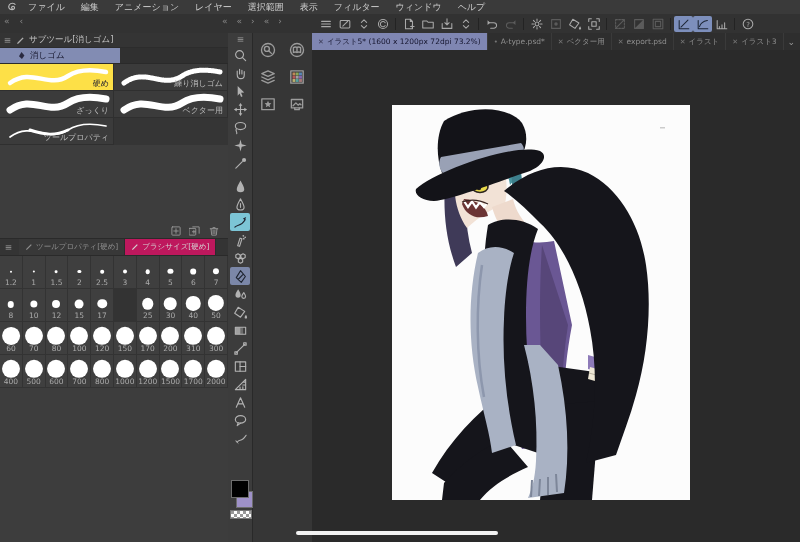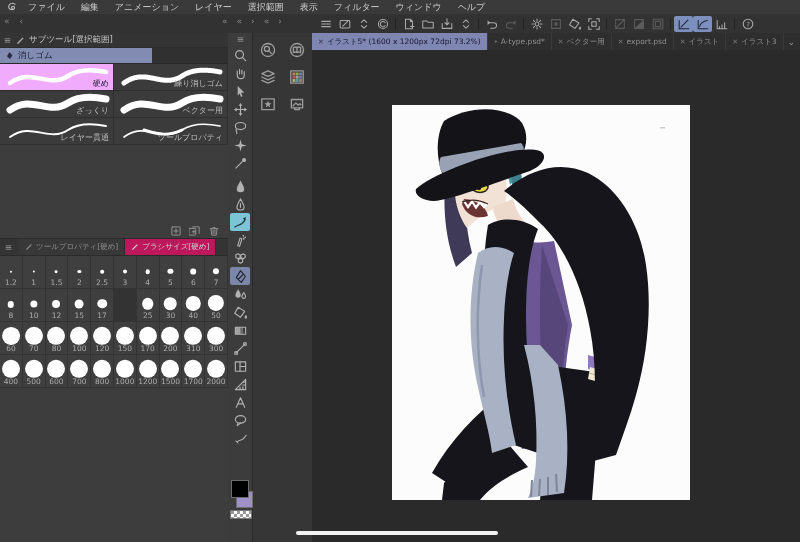--- a/index.html
+++ b/index.html
@@ -23,24 +23,24 @@
   #cmdicons{position:absolute;left:316px;top:1px;display:flex;align-items:center;height:17px;}
   .cmd-ic{width:19px;height:16px;display:flex;align-items:center;justify-content:center;color:#a9a9a9;border-radius:2px;}
   .cmd-ic.dim{opacity:.35}
   .cmd-ic.on{background:#7d8fbc;color:#1d2636;}
   .cmd-div{width:1px;height:12px;background:#232323;margin:0 3px;}
   
   #leftpanel{position:absolute;left:0;top:33px;width:228px;height:509px;background:#3d3d3d;border-right:1px solid #292929;}
   .phead{height:14px;background:#343434;display:flex;align-items:center;gap:4px;font-size:8.5px;color:#c4c4c4;border-bottom:1px solid #2c2c2c;}
   .phead .hb{color:#8f8f8f;margin-left:3px}
   .tabrow{height:15px;background:#303030;display:flex;border-bottom:1px solid #2a2a2a;}
-  #erasertab{width:152px;background:#828cb3;color:#16162c;font-size:8.5px;display:flex;align-items:center;gap:4px;padding-left:5px;box-sizing:border-box;}
+  #erasertab{width:120px;background:#828cb3;color:#16162c;font-size:8.5px;display:flex;align-items:center;gap:4px;padding-left:17px;box-sizing:border-box;}
   #presetgrid{display:grid;grid-template-columns:114px 114px;grid-auto-rows:27px;background:#353535;}
   .preset{position:relative;background:#3b3b3b;border-right:1px solid #2f2f2f;border-bottom:1px solid #2f2f2f;box-sizing:border-box;overflow:hidden;}
-  .preset.sel{background:#f0abfc;text-align:center;}
+  .preset.sel{background:#fde047;text-align:center;}
   .preset .lb{position:absolute;right:4px;bottom:1px;font-size:8px;color:#bdbdbd;}
   .preset.sel .lb{color:#1b1b30;}
   #subtool-empty{height:79px;}
   #subtool-foot{height:14px;display:flex;justify-content:flex-end;align-items:center;gap:7px;padding-right:8px;color:#9a9a9a;}
   #subtool-foot .fi{width:12px;height:12px;}
   #proptabs{height:16px;background:#343434;display:flex;align-items:center;font-size:7.5px;border-top:1px solid #2a2a2a;border-bottom:1px solid #2a2a2a;}
   #proptabs .hb{color:#8f8f8f;margin:0 6px 0 4px;}
   .ptab{height:100%;display:flex;align-items:center;gap:3px;padding:0 6px;color:#8f8f8f;background:#383838;border-right:1px solid #2c2c2c;}
   .ptab.act{background:#be185d;color:#d4d4d4;}
   #sizegrid{display:grid;grid-template-columns:repeat(10,22.8px);grid-auto-rows:33px;background:#333;}
@@ -246,21 +246,21 @@
     <span class="hb">
       <svg width="9" height="9" viewBox="0 0 16 16" stroke="currentColor" stroke-width="1.6" fill="none">
           <path d="M3,5 H13 M3,8 H13 M3,11 H13"></path>
         </svg>
     </span>
     <span>
       <svg width="9" height="9" viewBox="0 0 16 16">
           <path fill="#b0b0b0" d="M2,14 L4.5,13.2 L13.5,4.2 L11.8,2.5 L2.8,11.5 Z"></path>
         </svg>
     </span>
-    <span>サブツール[選択範囲]</span>
+    <span>サブツール[消しゴム]</span>
   </div>
   <div class="tabrow">
     <div id="erasertab">
       <span>
         <svg width="9" height="9" viewBox="0 0 16 16">
             <path fill="#2a2a40" d="M8,1.8 L13.2,8 L8.8,14.2 L3.5,9.2 Z"></path>
           </svg>
       </span>
       <span>消しゴム</span>
     </div>
@@ -282,26 +282,20 @@
         <svg width="114" height="27" viewBox="0 0 114 27" style="position:absolute;left:0;top:0">
           <path d="M10,19 C32,3 48,25 68,12 C80,4 96,6 106,8" stroke="#ffffff" stroke-width="7" fill="none" stroke-linecap="round"></path>
         </svg>
         <span class="lb">ざっくり</span>
       </div>
       <div class="preset">
         <svg width="114" height="27" viewBox="0 0 114 27" style="position:absolute;left:0;top:0">
           <path d="M10,19 C32,3 48,25 68,12 C80,4 96,6 106,8" stroke="#ffffff" stroke-width="7" fill="none" stroke-linecap="round"></path>
         </svg>
         <span class="lb">ベクター用</span>
-      </div>
-      <div class="preset">
-        <svg width="114" height="27" viewBox="0 0 114 27" style="position:absolute;left:0;top:0">
-          <path d="M10,19 C32,3 48,25 68,12 C80,4 96,6 106,8" stroke="#ffffff" stroke-width="2" fill="none" stroke-linecap="round"></path>
-        </svg>
-        <span class="lb">レイヤー貫通</span>
       </div>
       <div class="preset">
         <svg width="114" height="27" viewBox="0 0 114 27" style="position:absolute;left:0;top:0">
           <path d="M10,19 C32,3 48,25 68,12 C80,4 96,6 106,8" stroke="#ffffff" stroke-width="1.7" fill="none" stroke-linecap="round"></path>
                                    <path d="M30,12 C45,17 55,18 68,12" stroke="#ffffff" stroke-width="3" fill="none" stroke-linecap="round"></path>
         </svg>
         <span class="lb">ツールプロパティ</span>
       </div>
     </div>
   <div id="subtool-empty"></div>

